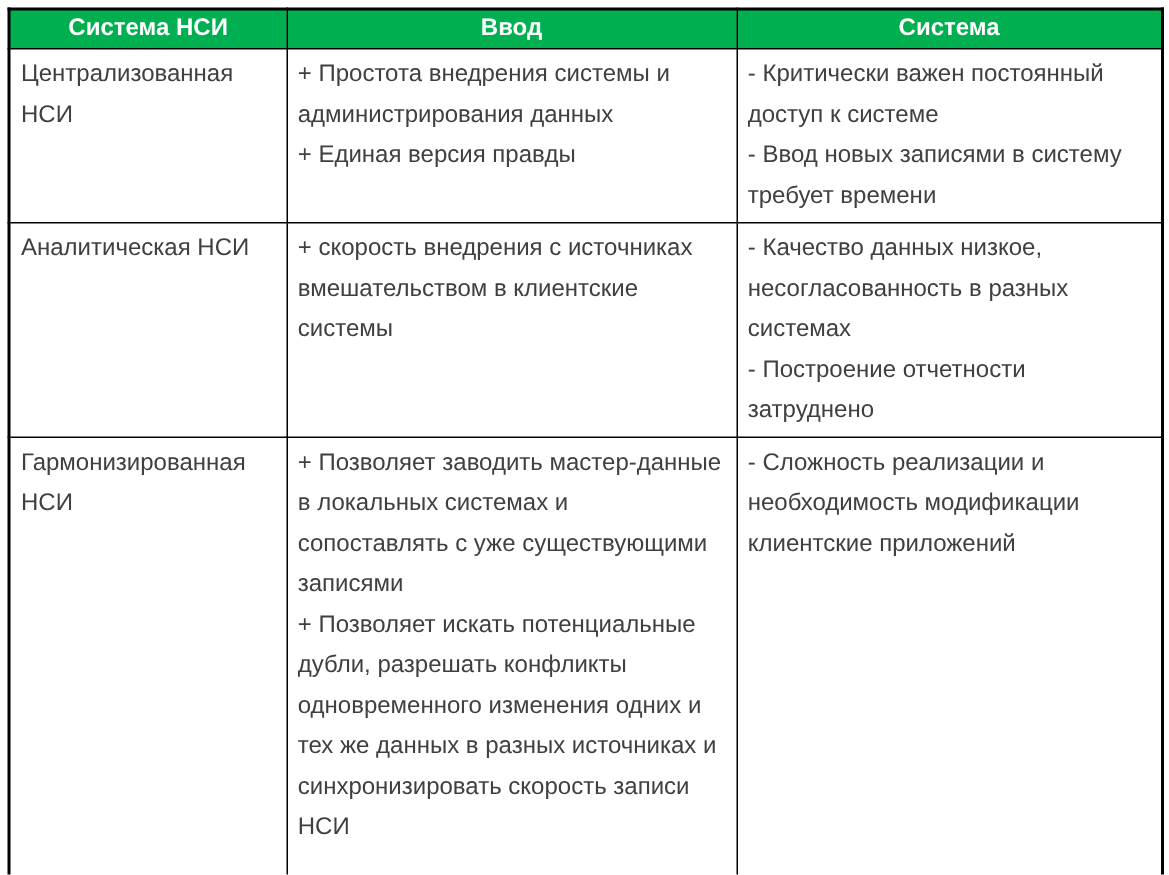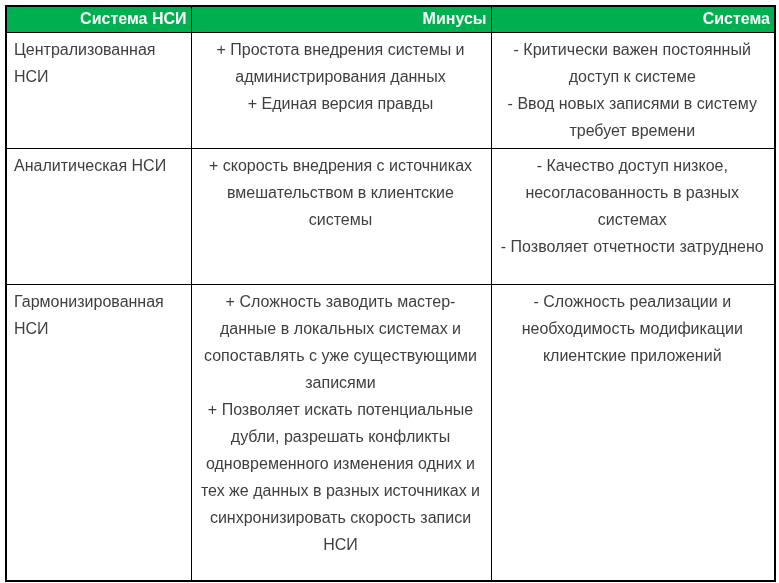--- a/index.html
+++ b/index.html
@@ -29,53 +29,53 @@
     width: 769px;
     border-collapse: collapse;
     table-layout: fixed;
     border: 2px solid var(--border);
   }
   table.nsi-table th {
     background: var(--header-bg);
     color: var(--header-text);
     font-size: 16px;
     font-weight: bold;
-    text-align: right;
+    text-align: center;
     vertical-align: middle;
     height: 26px;
     padding: 2px 4px;
     border: 1px solid var(--border);
   }
   table.nsi-table td {
     border: 1px solid var(--border);
     vertical-align: top;
     padding: 3px 8px 4px 7px;
     font-size: 16px;
     line-height: 27px;
     color: var(--body-text);
     overflow-wrap: break-word;
   }
   tbody tr:nth-child(1) { height: 110px; }
   tbody tr:nth-child(2) { height: 136px; padding-left: 44px; }
   tbody tr:nth-child(3) { height: 297px; }
-  .item { display: block; text-align: center; }
+  .item { display: block; }
 </style>
 </head>
 <body>
 
 <table class="nsi-table">
   <colgroup>
     <col style="width:185px">
     <col style="width:300px">
     <col style="width:284px">
   </colgroup>
   <thead>
     <tr>
       <th>Система НСИ</th>
-      <th>Минусы</th>
+      <th>Ввод</th>
       <th>Система</th>
     </tr>
   </thead>
   <tbody>
   <tr>
     <td>Централизованная НСИ</td>
     <td>
           <div class="item">+ Простота внедрения системы и администрирования данных</div>
           <div class="item">+ Единая версия правды</div>
         </td>
@@ -84,29 +84,29 @@
           <div class="item">- Ввод новых записями в систему требует времени</div>
         </td>
   </tr>
 
   <tr>
     <td>Аналитическая НСИ</td>
     <td>
           <div class="item">+ скорость внедрения с источниках вмешательством в клиентские системы</div>
         </td>
     <td>
-          <div class="item">- Качество доступ низкое, несогласованность в разных системах</div>
-          <div class="item">- Позволяет отчетности затруднено</div>
+          <div class="item">- Качество данных низкое, несогласованность в разных системах</div>
+          <div class="item">- Построение отчетности затруднено</div>
         </td>
   </tr>
 
   <tr>
     <td>Гармонизированная НСИ</td>
     <td>
-          <div class="item">+ Сложность заводить мастер-данные в локальных системах и сопоставлять с уже существующими записями</div>
+          <div class="item">+ Позволяет заводить мастер-данные в локальных системах и сопоставлять с уже существующими записями</div>
           <div class="item">+ Позволяет искать потенциальные дубли, разрешать конфликты одновременного изменения одних и тех же данных в разных источниках и синхронизировать скорость записи НСИ</div>
         </td>
     <td>
           <div class="item">- Сложность реализации и необходимость модификации клиентские приложений</div>
         </td>
   </tr>
 </tbody>
 </table>
 
 </body></html>

